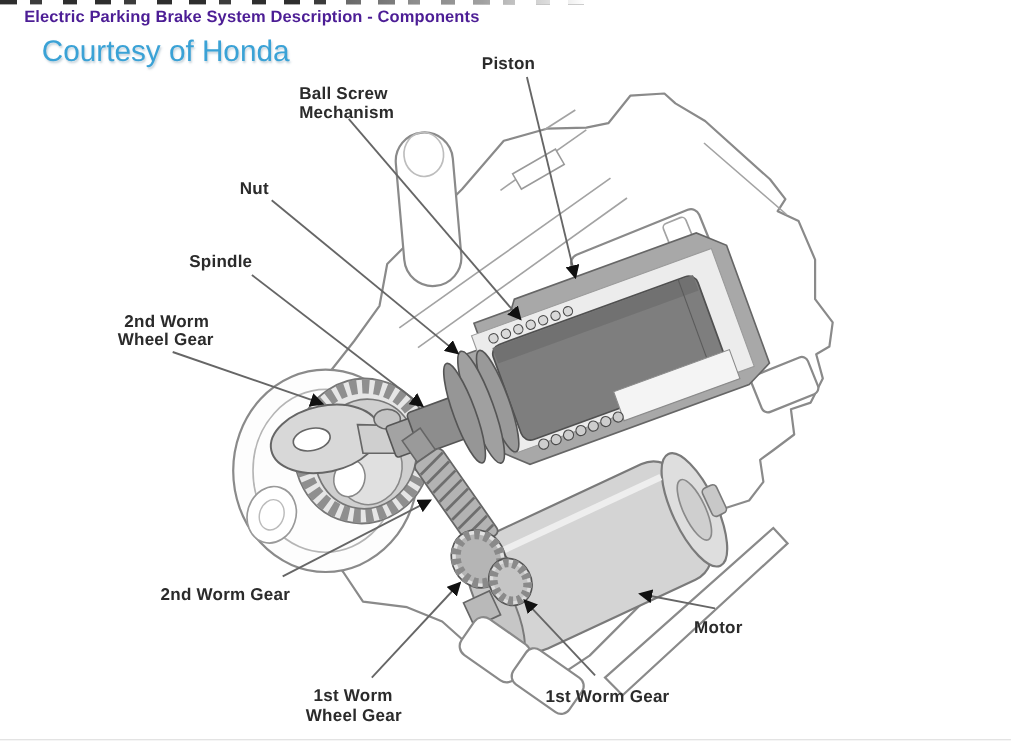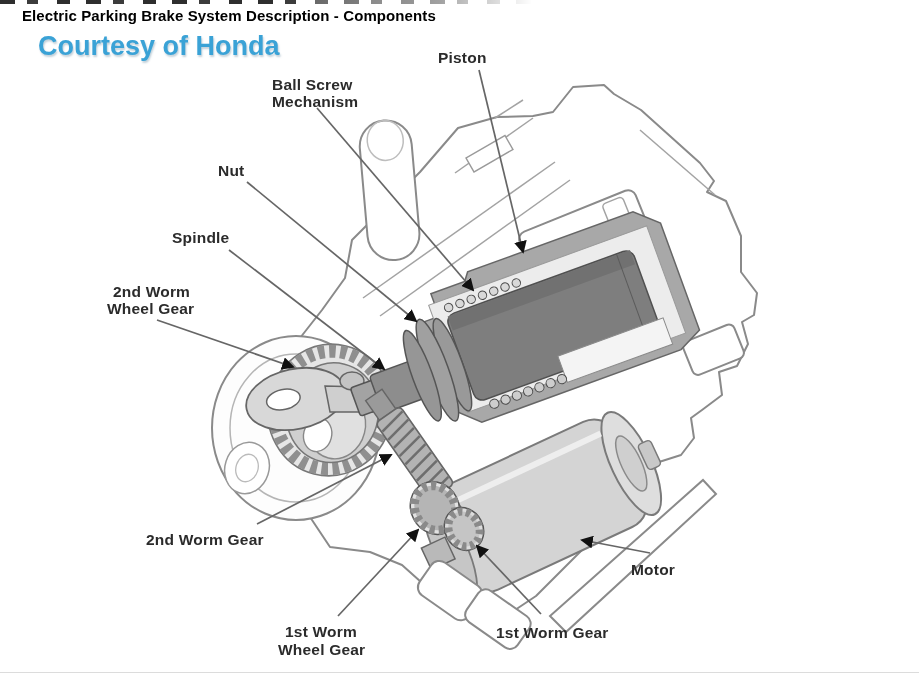--- a/index.html
+++ b/index.html
@@ -6,22 +6,22 @@
   body{width:919px;height:680px;position:relative;overflow:hidden;
        font-family:"Liberation Sans",sans-serif;}
   .stage{position:absolute;inset:0;width:919px;height:680px;background:#fff;}
   
   .top-fragment{position:absolute;top:0;left:0;width:532px;height:4px;
     background:repeating-linear-gradient(90deg,#2e2e2e 0 15px,transparent 15px 27px,
       #3c3c3c 27px 38px,transparent 38px 57px,#2e2e2e 57px 70px,transparent 70px 86px);}
   .top-fragment-fade{position:absolute;top:0;left:300px;width:232px;height:4px;
     background:linear-gradient(90deg,rgba(255,255,255,.25),rgba(255,255,255,.55) 60%,#fff);}
   .doc-title{position:absolute;left:22px;top:7px;font-size:15px;font-weight:700;
-    color:#000000;letter-spacing:.1px;white-space:nowrap;}
-  .doc-subtitle{position:absolute;left:38px;top:31px;font-size:27px;font-weight:700;
+    color:#4c1d95;letter-spacing:.1px;white-space:nowrap;}
+  .doc-subtitle{position:absolute;left:38px;top:31px;font-size:27px;font-weight:400;
     color:#3aa2d6;text-shadow:1px 2px 2px rgba(120,150,170,.45);white-space:nowrap;}
   .bottom-rule{position:absolute;left:0;top:672px;width:919px;height:1px;background:#dcdcdc;}
   svg{position:absolute;left:0;top:0;}
   svg text{font-family:"Liberation Sans",sans-serif;font-weight:700;font-size:15.5px;
     fill:#2b2b2b;letter-spacing:.2px;}
   .lead{stroke:#666;stroke-width:1.7;fill:none;}
   .outline{fill:#ffffff;stroke:#8a8a8a;stroke-width:2;stroke-linejoin:round;}
   .detail{fill:none;stroke:#a3a3a3;stroke-width:1.5;}
 </style>
 </head>

